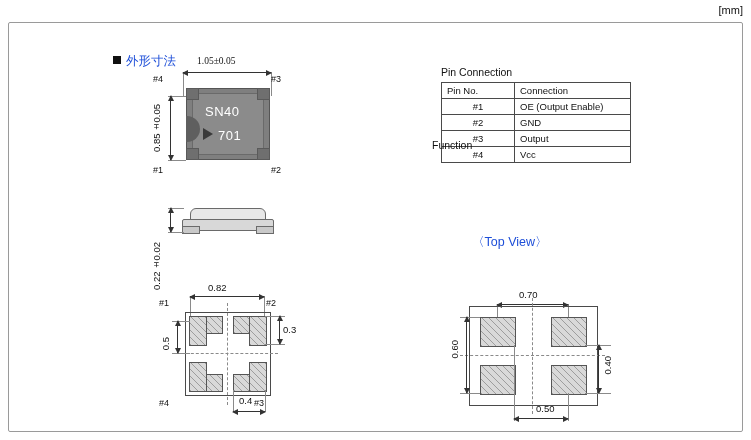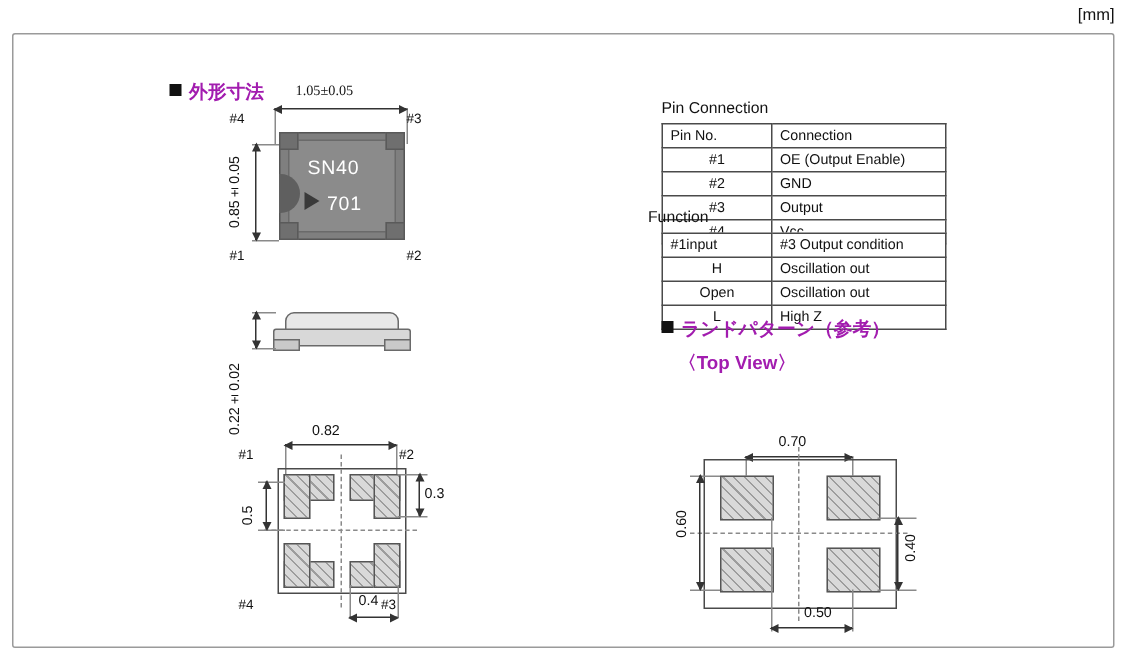--- a/index.html
+++ b/index.html
@@ -31,22 +31,22 @@
     top: 22px;
     width: 733px;
     height: 408px;
     border: 1px solid #9a9a9a;
     border-radius: 2px;
     background: #fff;
   }
   .sec-title {
     position: absolute;
     font-size: 12.5px;
-    font-weight: bold;
-    color: #a21caf;
+    font-weight: normal;
+    color: #1d4ed8;
     white-space: nowrap;
   }
   .sec-title .sq {
     display: inline-block;
     width: 8px;
     height: 8px;
     background: #111;
     margin-right: 5px;
     vertical-align: 1px;
   }
@@ -309,45 +309,22 @@
         <td class="l">Output</td>
       </tr>
       <tr>
         <td class="c">#4</td>
         <td class="l">Vcc</td>
       </tr>
     </tbody>
   </table>
 
   <div class="tbl-title" style="left:432px; top:139px;">Function</div>
-  <table class="spec" style="left:441px; top:155px; width:190px;">
-    <tbody>
-      <tr>
-        <td class="hdr" style="width:62px;">#1input</td>
-        <td class="hdr">#3 Output condition</td>
-      </tr>
-      <tr>
-        <td class="c">H</td>
-        <td class="l">Oscillation out</td>
-      </tr>
-      <tr>
-        <td class="c">Open</td>
-        <td class="l">Oscillation out</td>
-      </tr>
-      <tr>
-        <td class="c">L</td>
-        <td class="l">High Z</td>
-      </tr>
-    </tbody>
-  </table>
-
-  <div class="sec-title" style="left:441px; top:211px;">
-    <span class="sq"></span><span>ランドパターン（参考）</span>
-  </div>
-  <div class="sec-title" style="left:452px; top:234px;">〈Top View〉</div>
+
+  <div class="sec-title" style="left:472px; top:234px;">〈Top View〉</div>
 
   <div class="dim" style="left:519px; top:289px;">0.70</div>
   <div class="ext" style="left:497px; top:304px; height:24px;"></div>
   <div class="ext" style="left:568px; top:304px; height:24px;"></div>
   <div class="arrowline-h" style="left:497px; top:304px; width:71px;"></div>
 
   <div class="bottom-outline" style="left:469px; top:306px; width:127px; height:98px;"></div>
   <div class="dash-h" style="left:460px; top:355px; width:145px;"></div>
   <div class="dash-v" style="left:532px; top:298px; height:116px;"></div>
 

